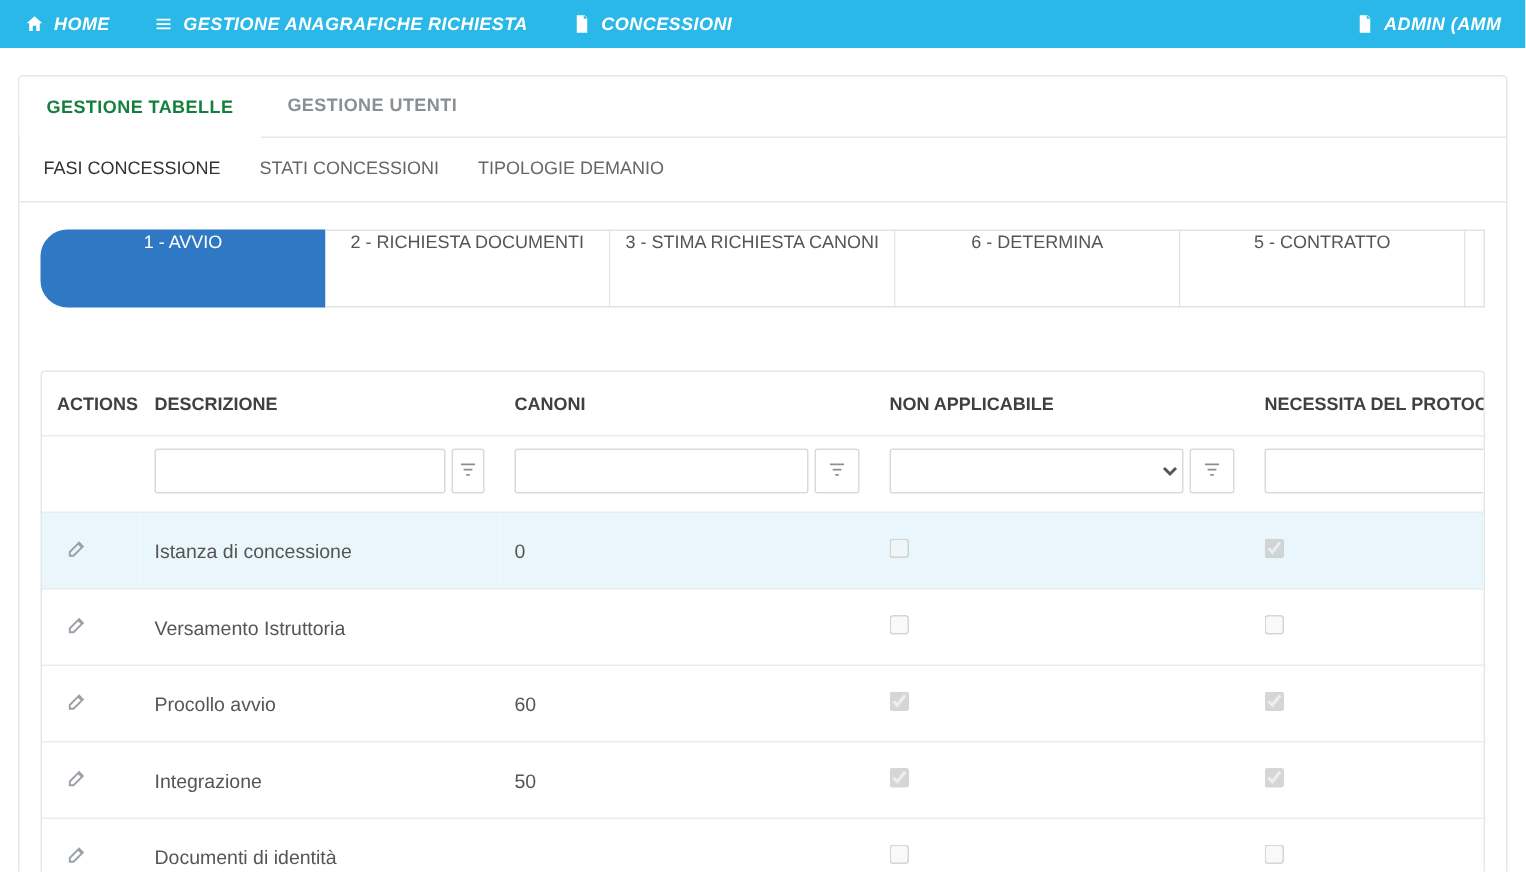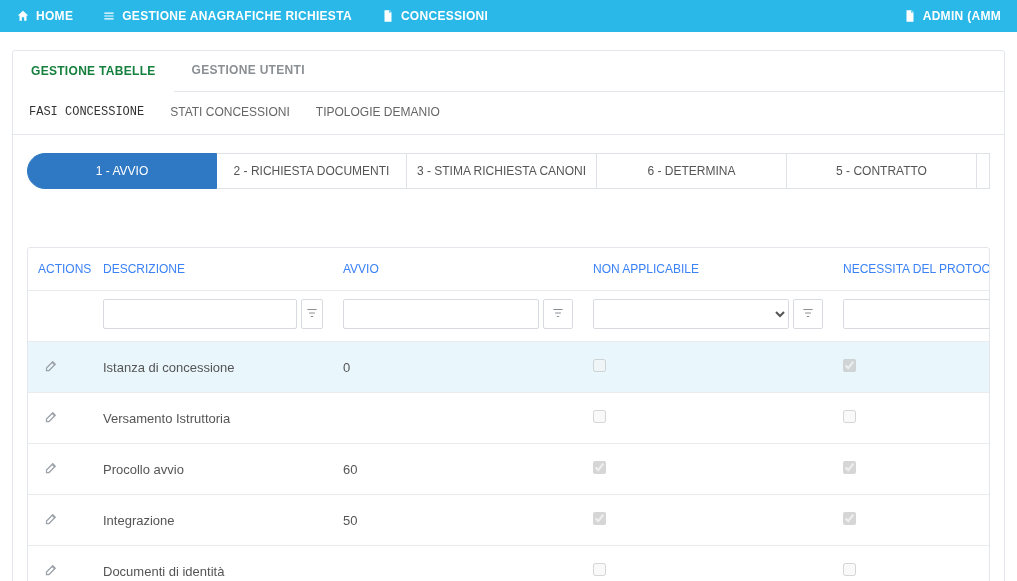--- a/index.html
+++ b/index.html
@@ -1,49 +1,49 @@
 <!DOCTYPE html>
 <html><head>
   <meta charset="utf-8">
   <style>
     * { box-sizing: border-box; margin: 0; padding: 0; }
     html,body { font-family: Arial, Helvetica, sans-serif; font-size: 13px; color:#555; background:#fff; }
     body { width:1017px; height:581px; overflow:hidden; position:relative; }
 
     
-    .topbar { background:#29b8e8; color:#fff; height:30px; display:flex; align-items:center; padding:16px 6px; font-size:12px; font-weight:600; letter-spacing:.3px; }
+    .topbar { background:#29b8e8; color:#fff; height:30px; display:flex; align-items:center; padding:16px 6px; font-size:12px; font-weight:600; letter-spacing:.3px;font-style:italic; }
     .topbar .left { display:flex; align-items:center; gap:4px; }
     .topbar .spacer { flex:1; }
     .topbar .item { display:flex; align-items:center; gap:6px; padding:0 10px; height:30px; cursor:pointer; }
     .topbar .sep { width:1px; height:18px; background:rgba(255,255,255,.0); }
     .topbar svg { width:14px; height:14px; fill:#fff; display:block; }
 
     
     .card { margin:18px 12px 0 12px; border:1px solid #e3e7eb; border-radius:3px; background:#fff; }
     .tabs1 { display:flex; border-bottom:1px solid #e3e7eb; }
     .tabs1 .tab { padding:12px 18px; font-size:12px; font-weight:600; color:#8a8f94; letter-spacing:.3px; cursor:pointer; }
     .tabs1 .tab.active { color:#15803d; background:#fff; border-bottom:2px solid #fff; position:relative; top:1px; }
 
     
     .tabs2 { display:flex; padding:7px 14px; gap:22px; border-bottom:1px solid #e3e7eb; }
     .tabs2 .t { font-size:12px; color:#666; padding:6px 2px; cursor:pointer; }
-    .tabs2 .t.active { color:#333; border-bottom:2px solid #fff; font-weight:500;font-family:Liberation Mono, monospace; }
+    .tabs2 .t.active { color:#333; border-bottom:2px solid #fff; font-weight:500; }
 
     
     .phases { display:flex; margin:18px 0 0 0; height:36px; }
-    .phase { flex:0 0 190px; border:1px solid #dfe3e8; border-left:none; display:flex; align-items:center; justify-content:center; font-size:12px; color:#555; background:#fff; cursor:pointer; height:36px; }
+    .phase { flex:0 0 190px; border:1px solid #dfe3e8; border-left:none; display:flex; align-items:flex-start; justify-content:center; font-size:12px; color:#555; background:#fff; cursor:pointer; height:52px; }
     .phase:first-child { border-left:1px solid #dfe3e8; border-top-left-radius:18px; border-bottom-left-radius:18px; }
     .phase.active { background:#2f79c4; color:#fff; border-color:#2f79c4; }
     .phases-wrap { padding:0 14px 18px 14px; }
 
     
     .table-wrap { margin:40px 14px 0 14px; border:1px solid #e3e7eb; border-radius:3px; overflow:hidden; }
     table { border-collapse:collapse; table-layout:fixed; width:1060px; }
     th, td { border-bottom:1px solid #e8ecef; font-size:13px; text-align:left; color:#555; }
-    thead th { font-weight:400; font-size:12px; padding:14px 10px; color:#3b82f6; }
+    thead th { font-weight:700; font-size:12px; padding:14px 10px; color:#404040; }
     th:nth-child(1), td:nth-child(1) { width:65px; }
     th:nth-child(2), td:nth-child(2) { width:240px; }
     th:nth-child(3), td:nth-child(3) { width:250px; }
     th:nth-child(4), td:nth-child(4) { width:250px; }
     th:nth-child(5), td:nth-child(5) { width:255px; }
 
     tr.filter td { padding:8px 10px 12px 10px; }
     .filter-group { display:flex; gap:4px; }
     .filter-group input[type=text], .filter-group select { flex:1; height:30px; border:1px solid #d7dbe0; border-radius:2px; padding:0 8px; font-size:13px; color:#555; background:#fff; }
     .filter-btn { width:30px; height:30px; border:1px solid #d7dbe0; border-radius:2px; background:#fff; display:flex; align-items:center; justify-content:center; cursor:pointer; }
@@ -135,21 +135,21 @@
         <div class="phase" style="flex:1 1 auto"></div>
       </div>
     </div>
 
     <div class="table-wrap">
       <table>
         <thead>
           <tr>
             <th>ACTIONS</th>
             <th>DESCRIZIONE</th>
-            <th>AVVIO</th>
+            <th>CANONI</th>
             <th>NON APPLICABILE</th>
             <th>NECESSITA DEL PROTOCOLLO</th>
           </tr>
         </thead>
         <tbody>
           <tr class="filter">
             <td></td>
             <td>
               <div class="filter-group">
                 <input type="text" value="" style="">

